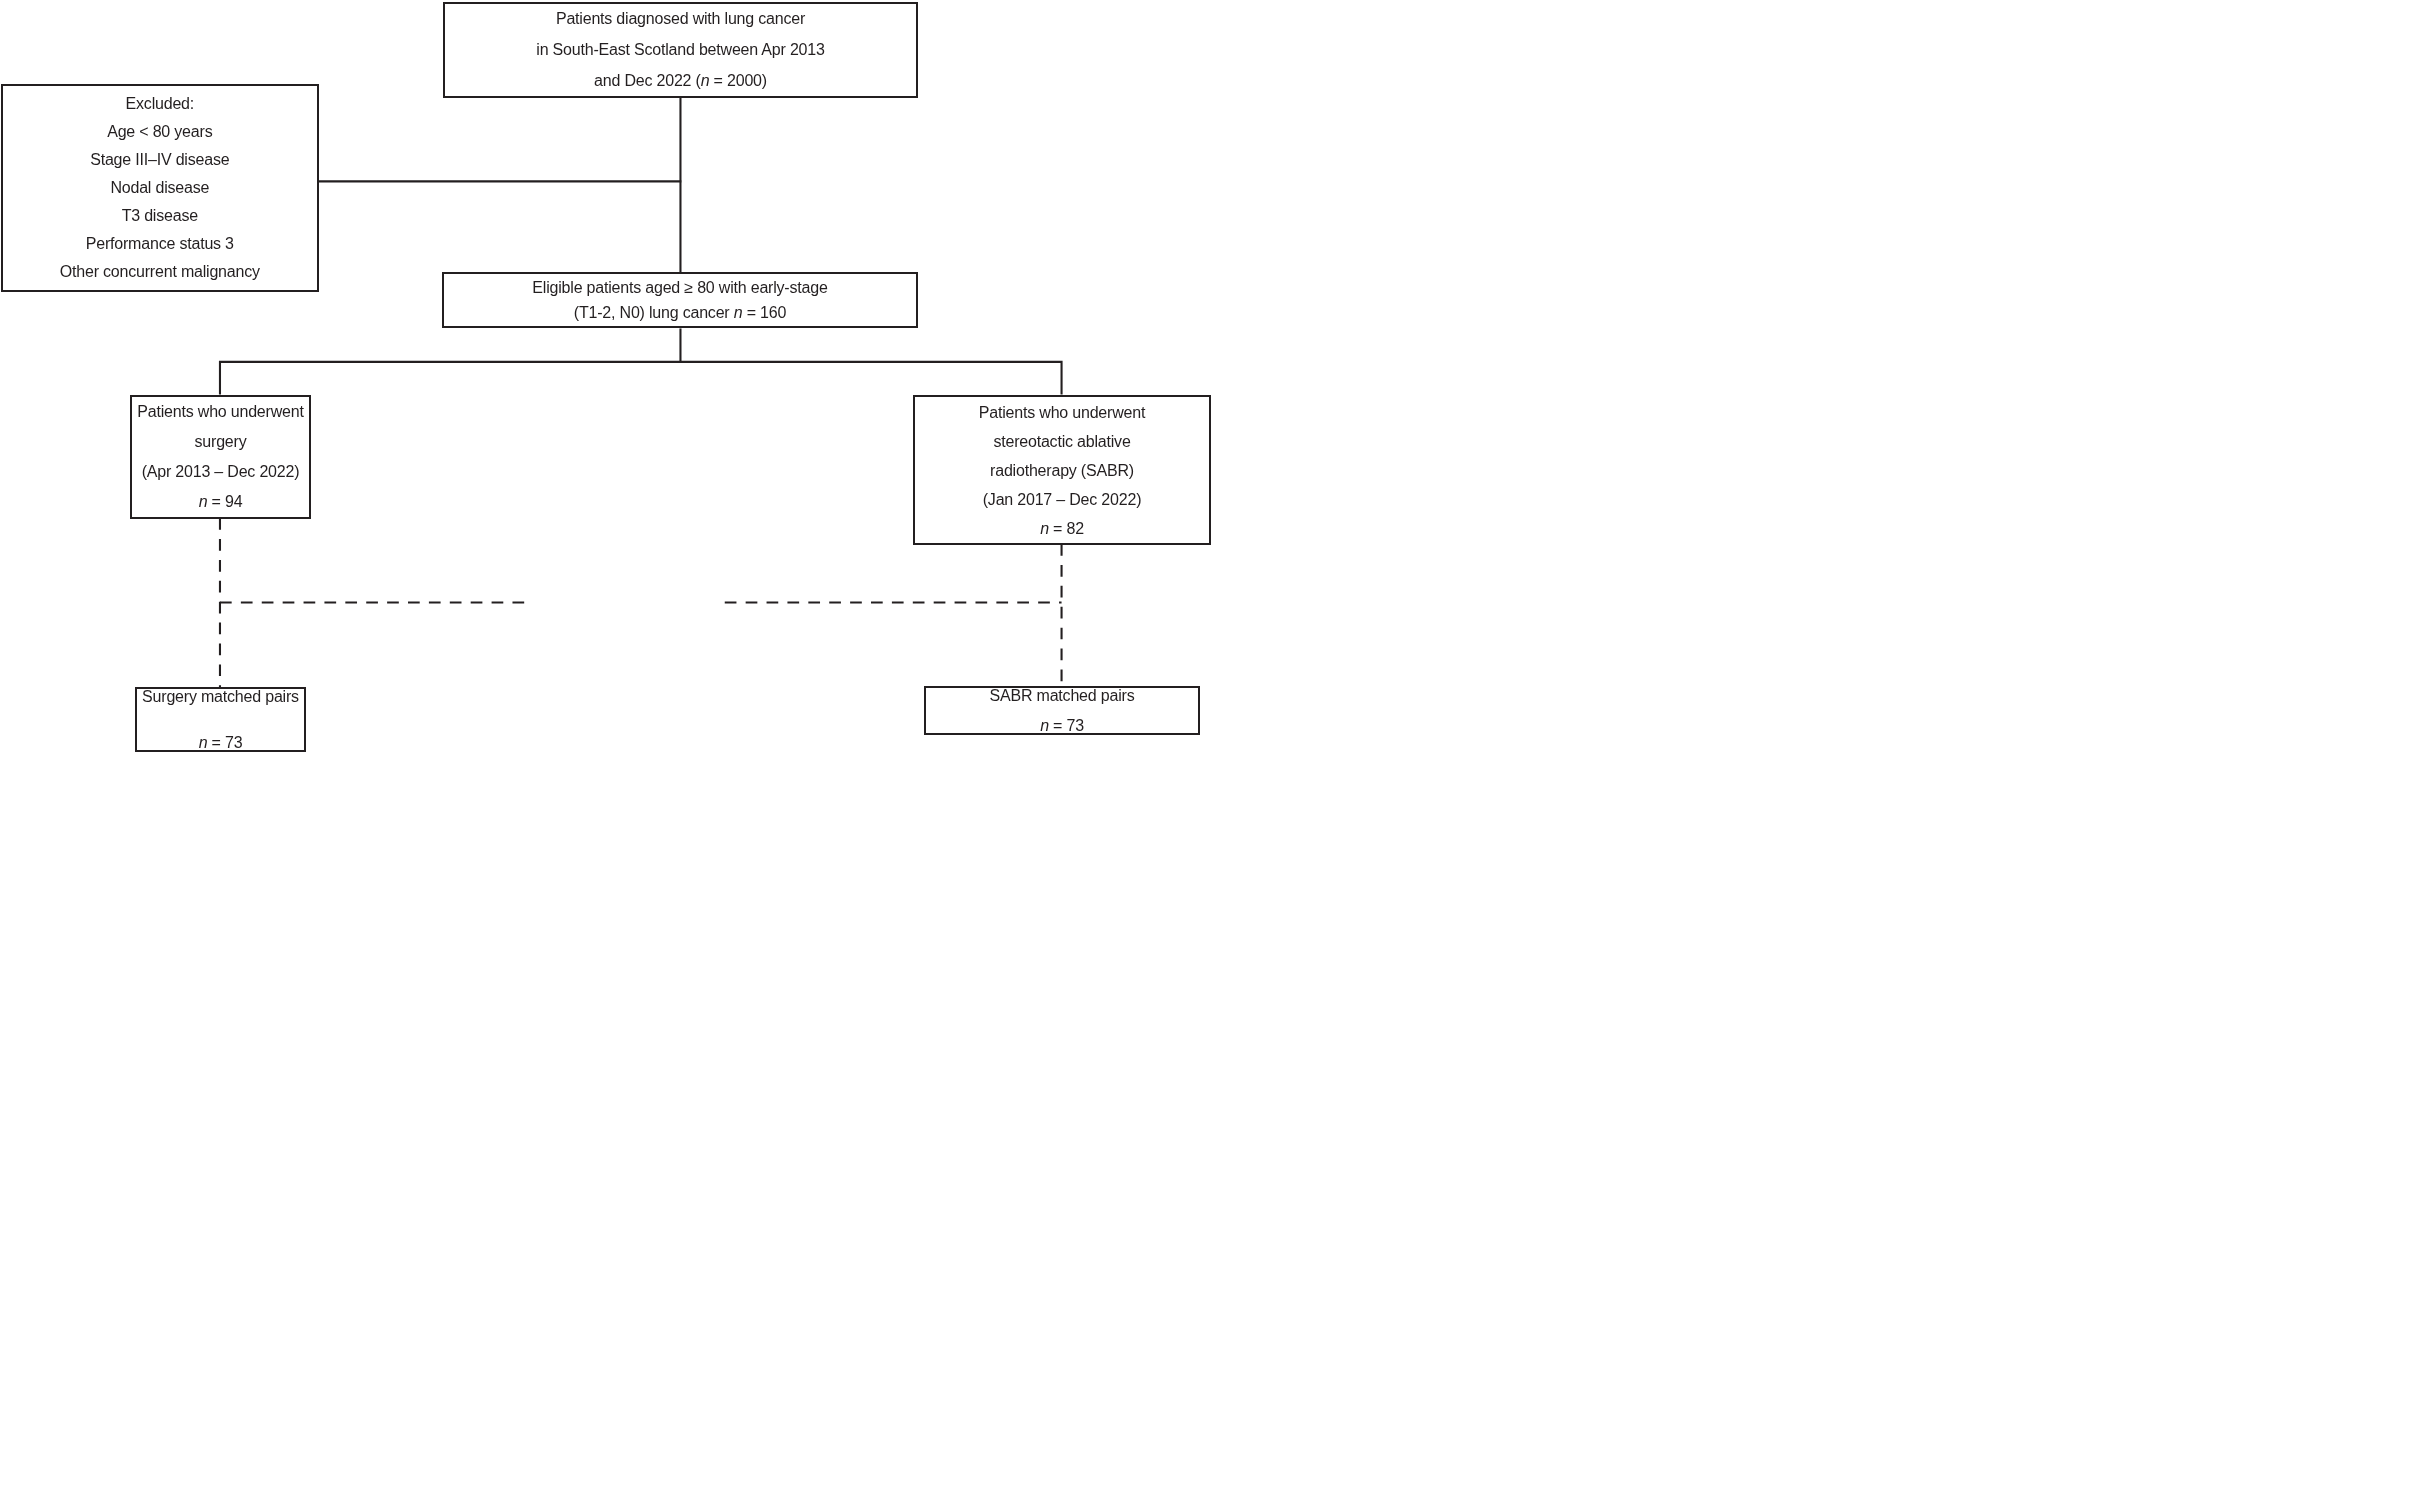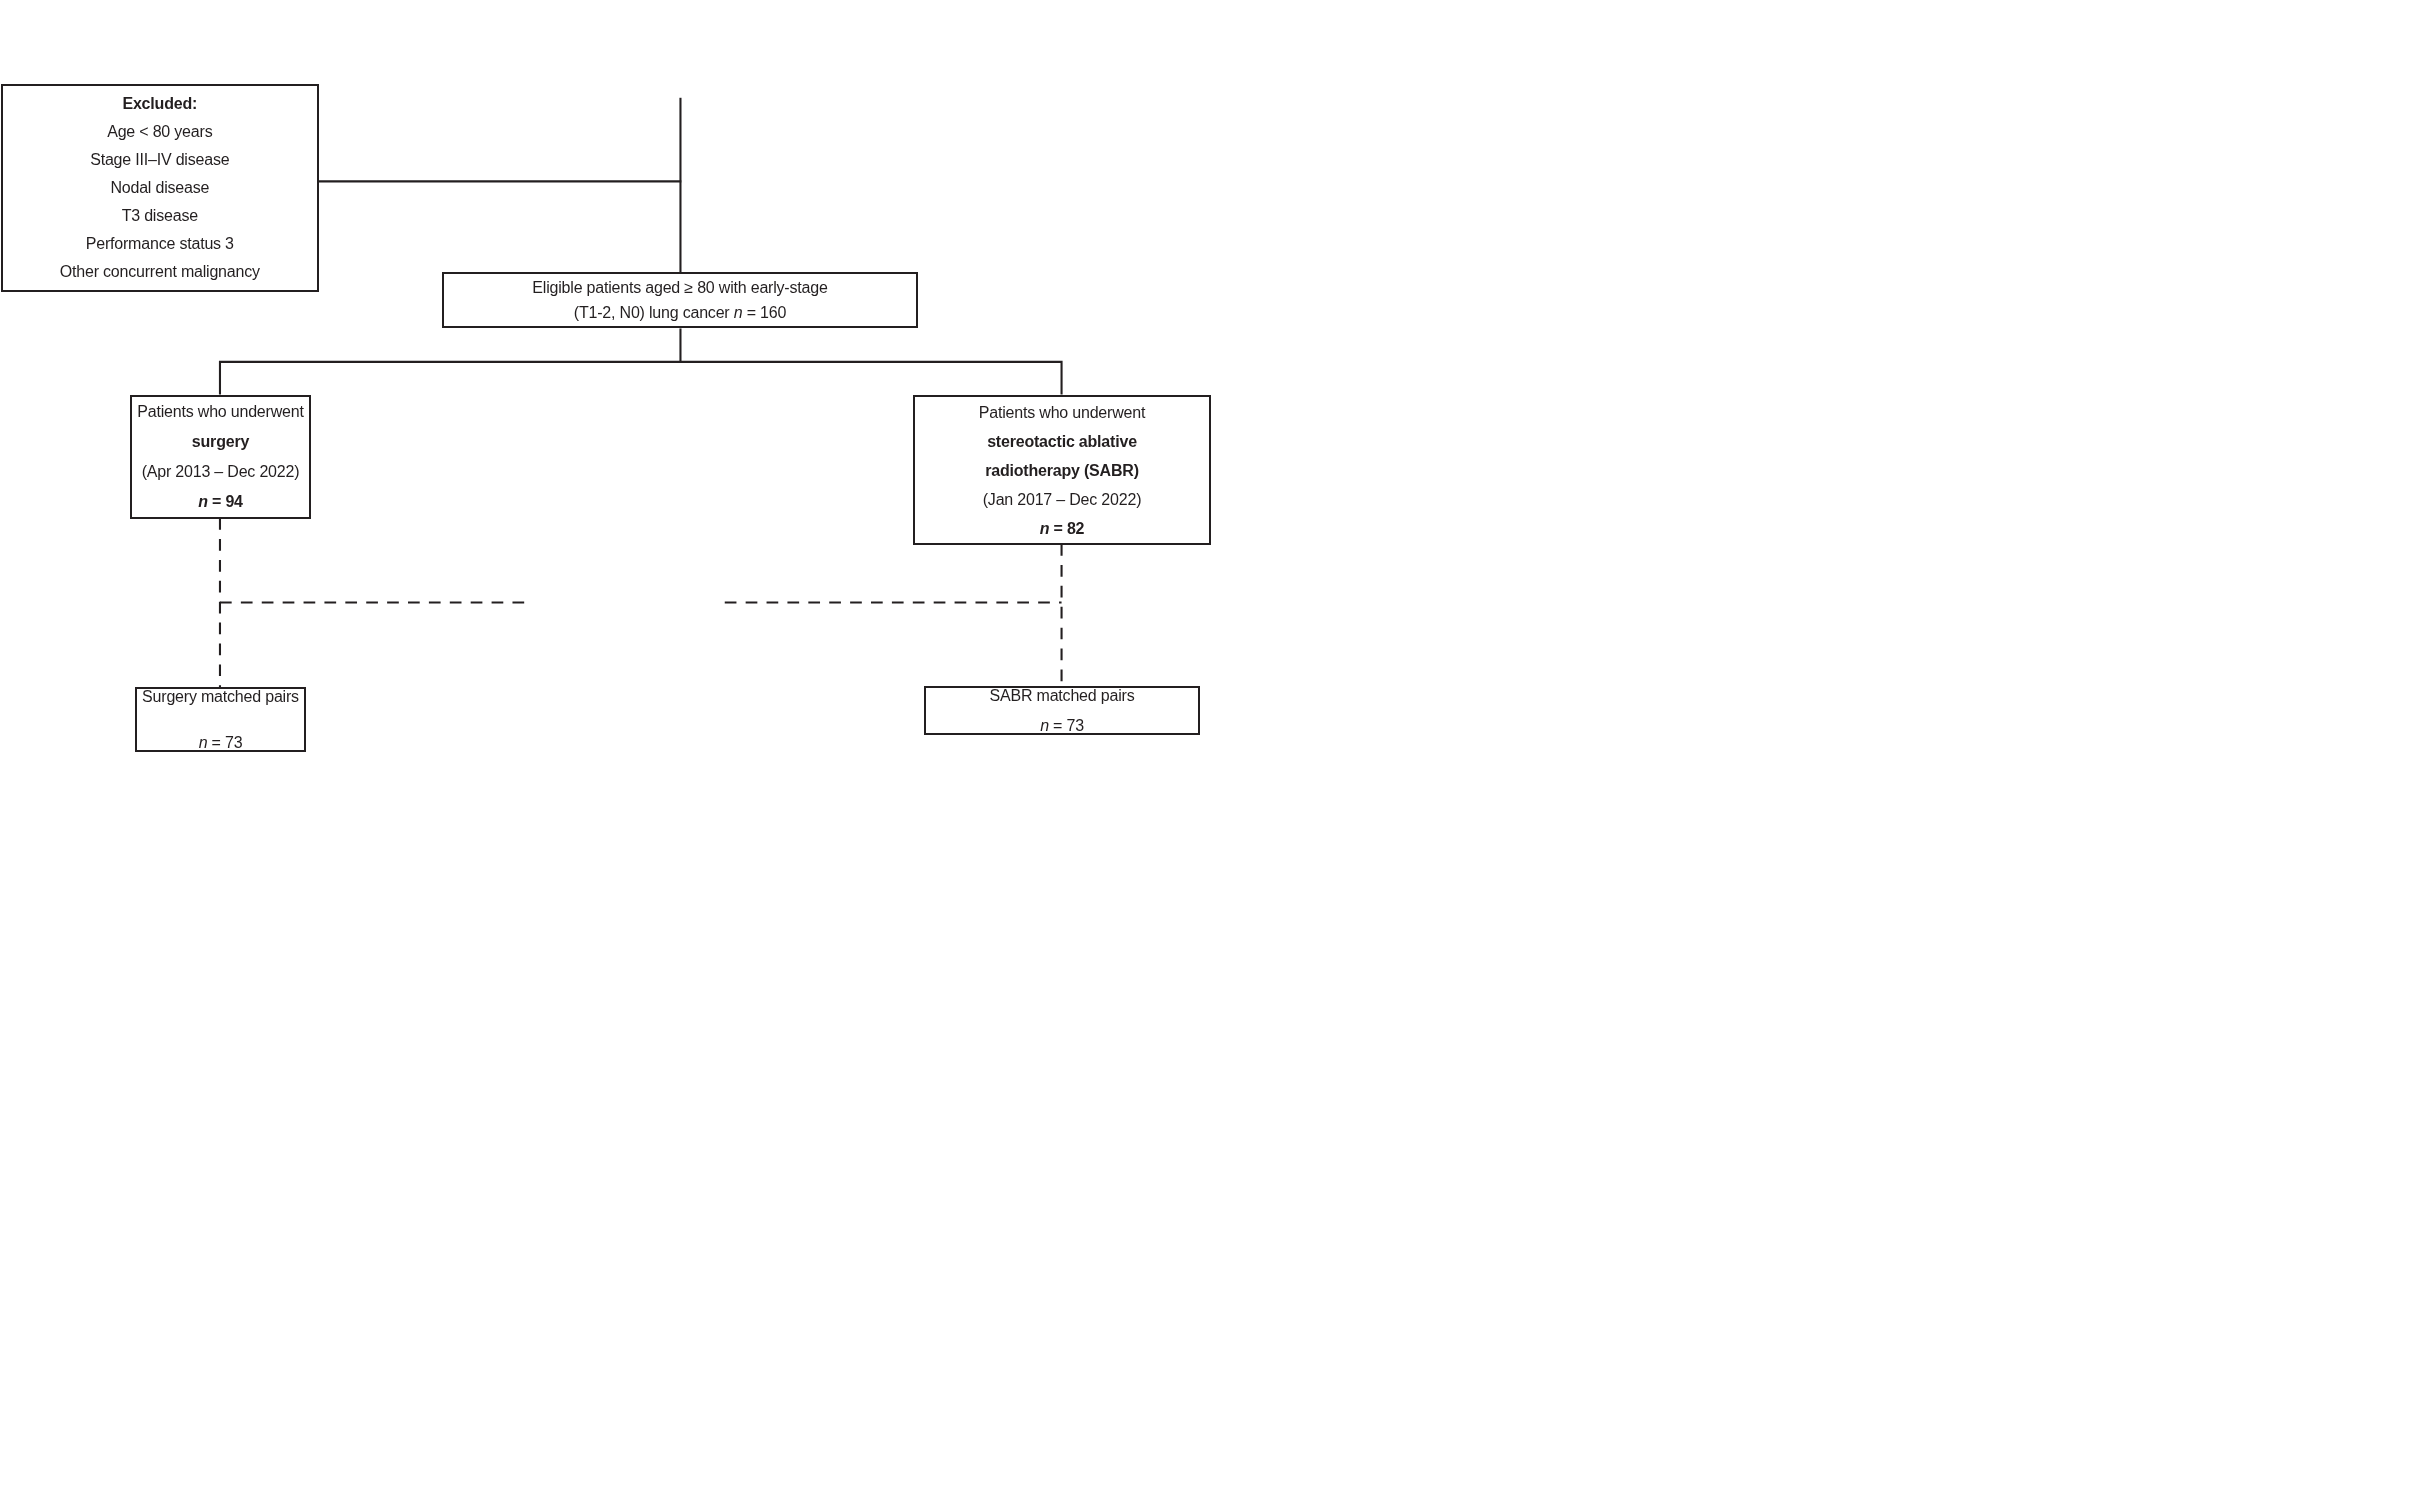--- a/index.html
+++ b/index.html
@@ -18,21 +18,21 @@
     position:absolute;
     box-sizing:border-box;
     border:2.5px solid #231f20;
     background:#ffffff;
     display:flex;flex-direction:column;justify-content:center;
     text-align:center;
     font-size:16px;
     letter-spacing:-0.2px;
     line-height:30px;
   }
-  .b{font-weight:bold;}
+  .b{font-weight:normal;}
   .it{font-style:italic;}
   .box sub{font-size:0.62em;line-height:0;}
   #box-source{left:443px;top:1.7px;width:475px;height:96px;line-height:31px;}
   #box-excluded{left:0.8px;top:84px;width:318px;height:208px;line-height:28px;}
   #box-eligible{left:442px;top:272px;width:476px;height:56px;line-height:25px;}
   #box-surgery{left:130px;top:395px;width:181px;height:124px;line-height:30px;}
   #box-sabr{left:913px;top:395px;width:298px;height:150px;line-height:29px;}
   #box-psm{left:532px;top:541px;width:192px;height:124px;line-height:30px;}
   #box-surgery-matched{left:135px;top:687px;width:171px;height:65px;line-height:30px;gap:16px;}
   #box-sabr-matched{left:924px;top:686px;width:276px;height:49px;line-height:30px;}
@@ -46,20 +46,25 @@
     <line x1="814" y1="117" x2="814" y2="327"></line>
     <line x1="381" y1="217" x2="815" y2="217"></line>
     <line x1="814" y1="393" x2="814" y2="434"></line>
     <path d="M263 472 L263 433 L1270 433 L1270 472"></path>
     <line class="dash" x1="263" y1="620" x2="263" y2="822"></line>
     <line class="dash" x1="1270" y1="651" x2="1270" y2="821"></line>
     <line class="dash" x1="263" y1="721" x2="637" y2="721"></line>
     <line class="dash" x1="867" y1="721" x2="1270" y2="721"></line>
   </svg>
 
+  <div class="box" id="box-source">
+    <div class="ln">Patients diagnosed with lung cancer</div>
+    <div class="ln">in South-East Scotland between Apr 2013</div>
+    <div class="ln"><span>and Dec 2022 (</span><span class="it">n</span><span> = 2000)</span></div>
+  </div>
 
   <div class="box" id="box-excluded">
     <div class="ln b">Excluded:</div>
     <div class="ln">Age &lt; 80 years</div>
     <div class="ln">Stage III–IV disease</div>
     <div class="ln">Nodal disease</div>
     <div class="ln">T3 disease</div>
     <div class="ln">Performance status 3</div>
     <div class="ln">Other concurrent malignancy</div>
   </div>

